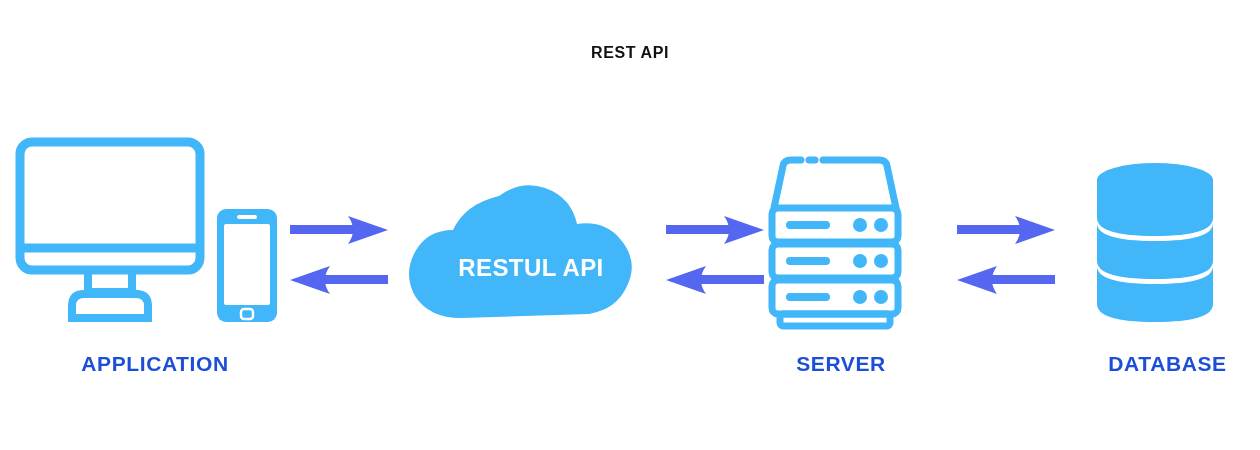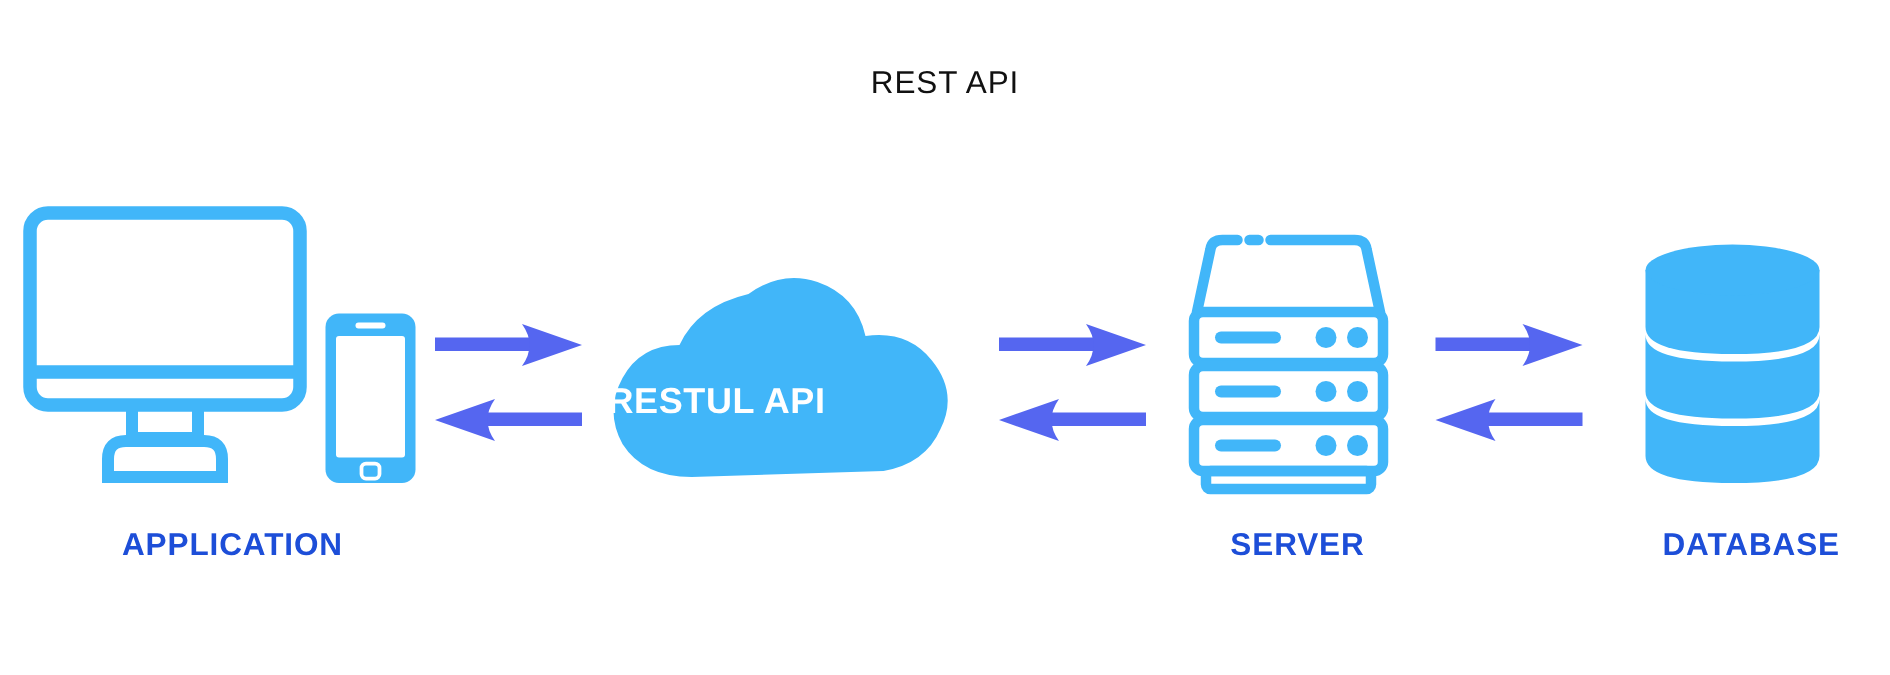--- a/index.html
+++ b/index.html
@@ -20,22 +20,22 @@
     overflow: hidden;
   }
 
   
   #diagram-title {
     position: absolute;
     left: 0;
     top: 44px;
     width: 1260px;
     text-align: center;
-    font-size: 21px;
-    font-weight: normal;
+    font-size: 16px;
+    font-weight: bold;
     letter-spacing: 0.6px;
     color: #111111;
   }
 
   
   .node {
     position: absolute;
   }
   .node-label {
     position: absolute;
@@ -52,29 +52,30 @@
   #node-application { left: 10px; top: 130px; width: 290px; height: 200px; }
   #label-application { left: 0; top: 222px; width: 290px; }
 
   
   #node-cloud { left: 405px; top: 178px; width: 260px; height: 150px; }
   #cloud-text {
     position: absolute;
     left: 0;
     top: 76px;
     width: 252px;
+    text-align: center;
     font-size: 24px;
     font-weight: bold;
     color: #ffffff;
     letter-spacing: 0.4px;
     pointer-events: none;
   }
 
   
-  #node-server { left: 785px; top: 150px; width: 160px; height: 180px; }
+  #node-server { left: 761px; top: 150px; width: 160px; height: 180px; }
   #label-server { left: 0; top: 202px; width: 160px; }
 
   
   #node-database { left: 1085px; top: 160px; width: 165px; height: 170px; }
   #label-database { left: 0; top: 192px; width: 165px; }
 
   
   .arrow-pair {
     position: absolute;
     top: 212px;

